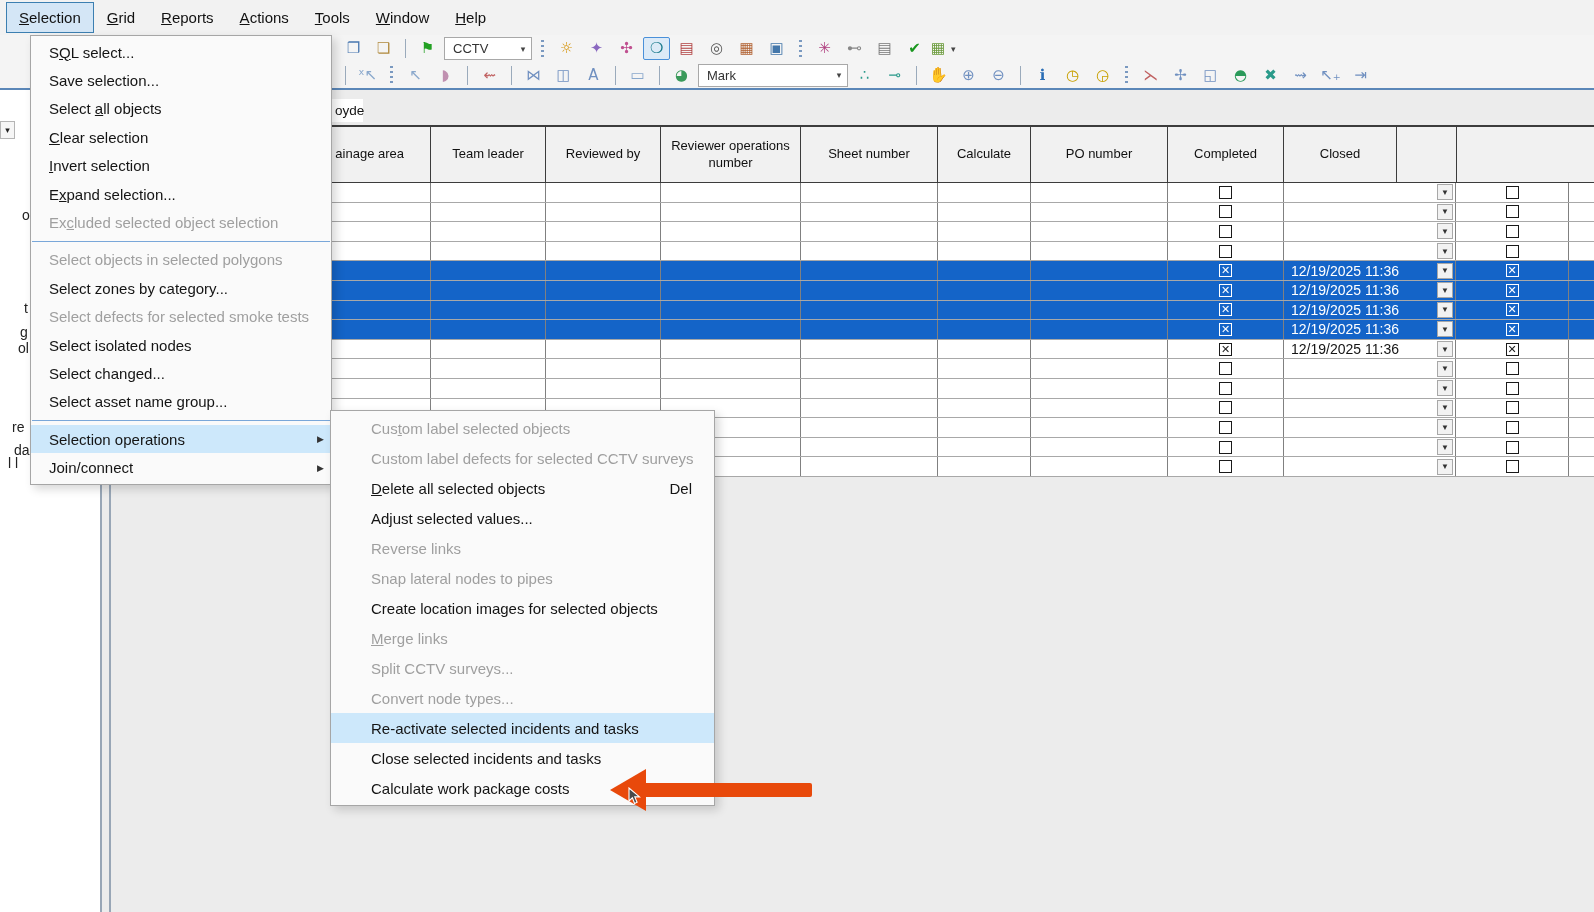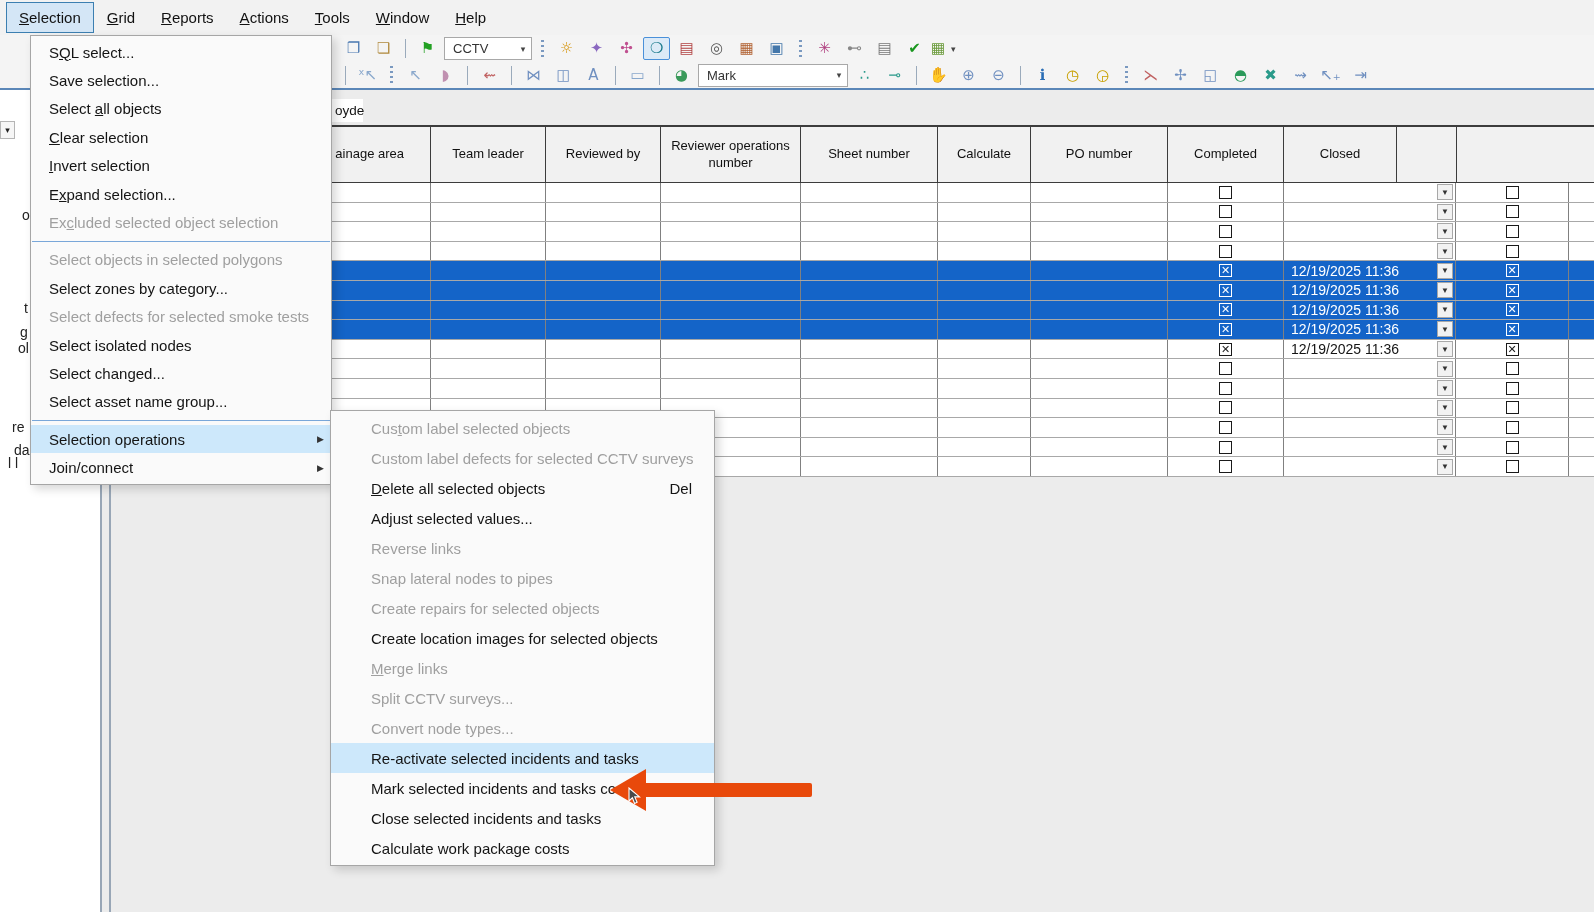--- a/index.html
+++ b/index.html
@@ -625,40 +625,34 @@
     </div>
     <div class="mitem">
       <span class="mlabel">Adjust selected values...</span>
     </div>
     <div class="mitem dis">
       <span class="mlabel">Reverse links</span>
     </div>
     <div class="mitem dis">
       <span class="mlabel">Snap lateral nodes to pipes</span>
     </div>
-    <div class="mitem dis">
-      <span class="mlabel">Create repairs for selected objects</span>
-    </div>
     <div class="mitem">
       <span class="mlabel">Create location images for selected objects</span>
     </div>
     <div class="mitem dis">
       <span class="mlabel"><u>M</u>erge links</span>
     </div>
     <div class="mitem dis">
       <span class="mlabel">Split CCTV surveys...</span>
     </div>
     <div class="mitem dis">
       <span class="mlabel">Convert node types...</span>
     </div>
     <div class="mitem hl">
       <span class="mlabel">Re-activate selected incidents and tasks</span>
-    </div>
-    <div class="mitem">
-      <span class="mlabel">Mark selected incidents and tasks complete</span>
     </div>
     <div class="mitem">
       <span class="mlabel">Close selected incidents and tasks</span>
     </div>
     <div class="mitem">
       <span class="mlabel">Calculate work package costs</span>
     </div>
   </div>
 
 <div id="arrow-shaft"></div>

